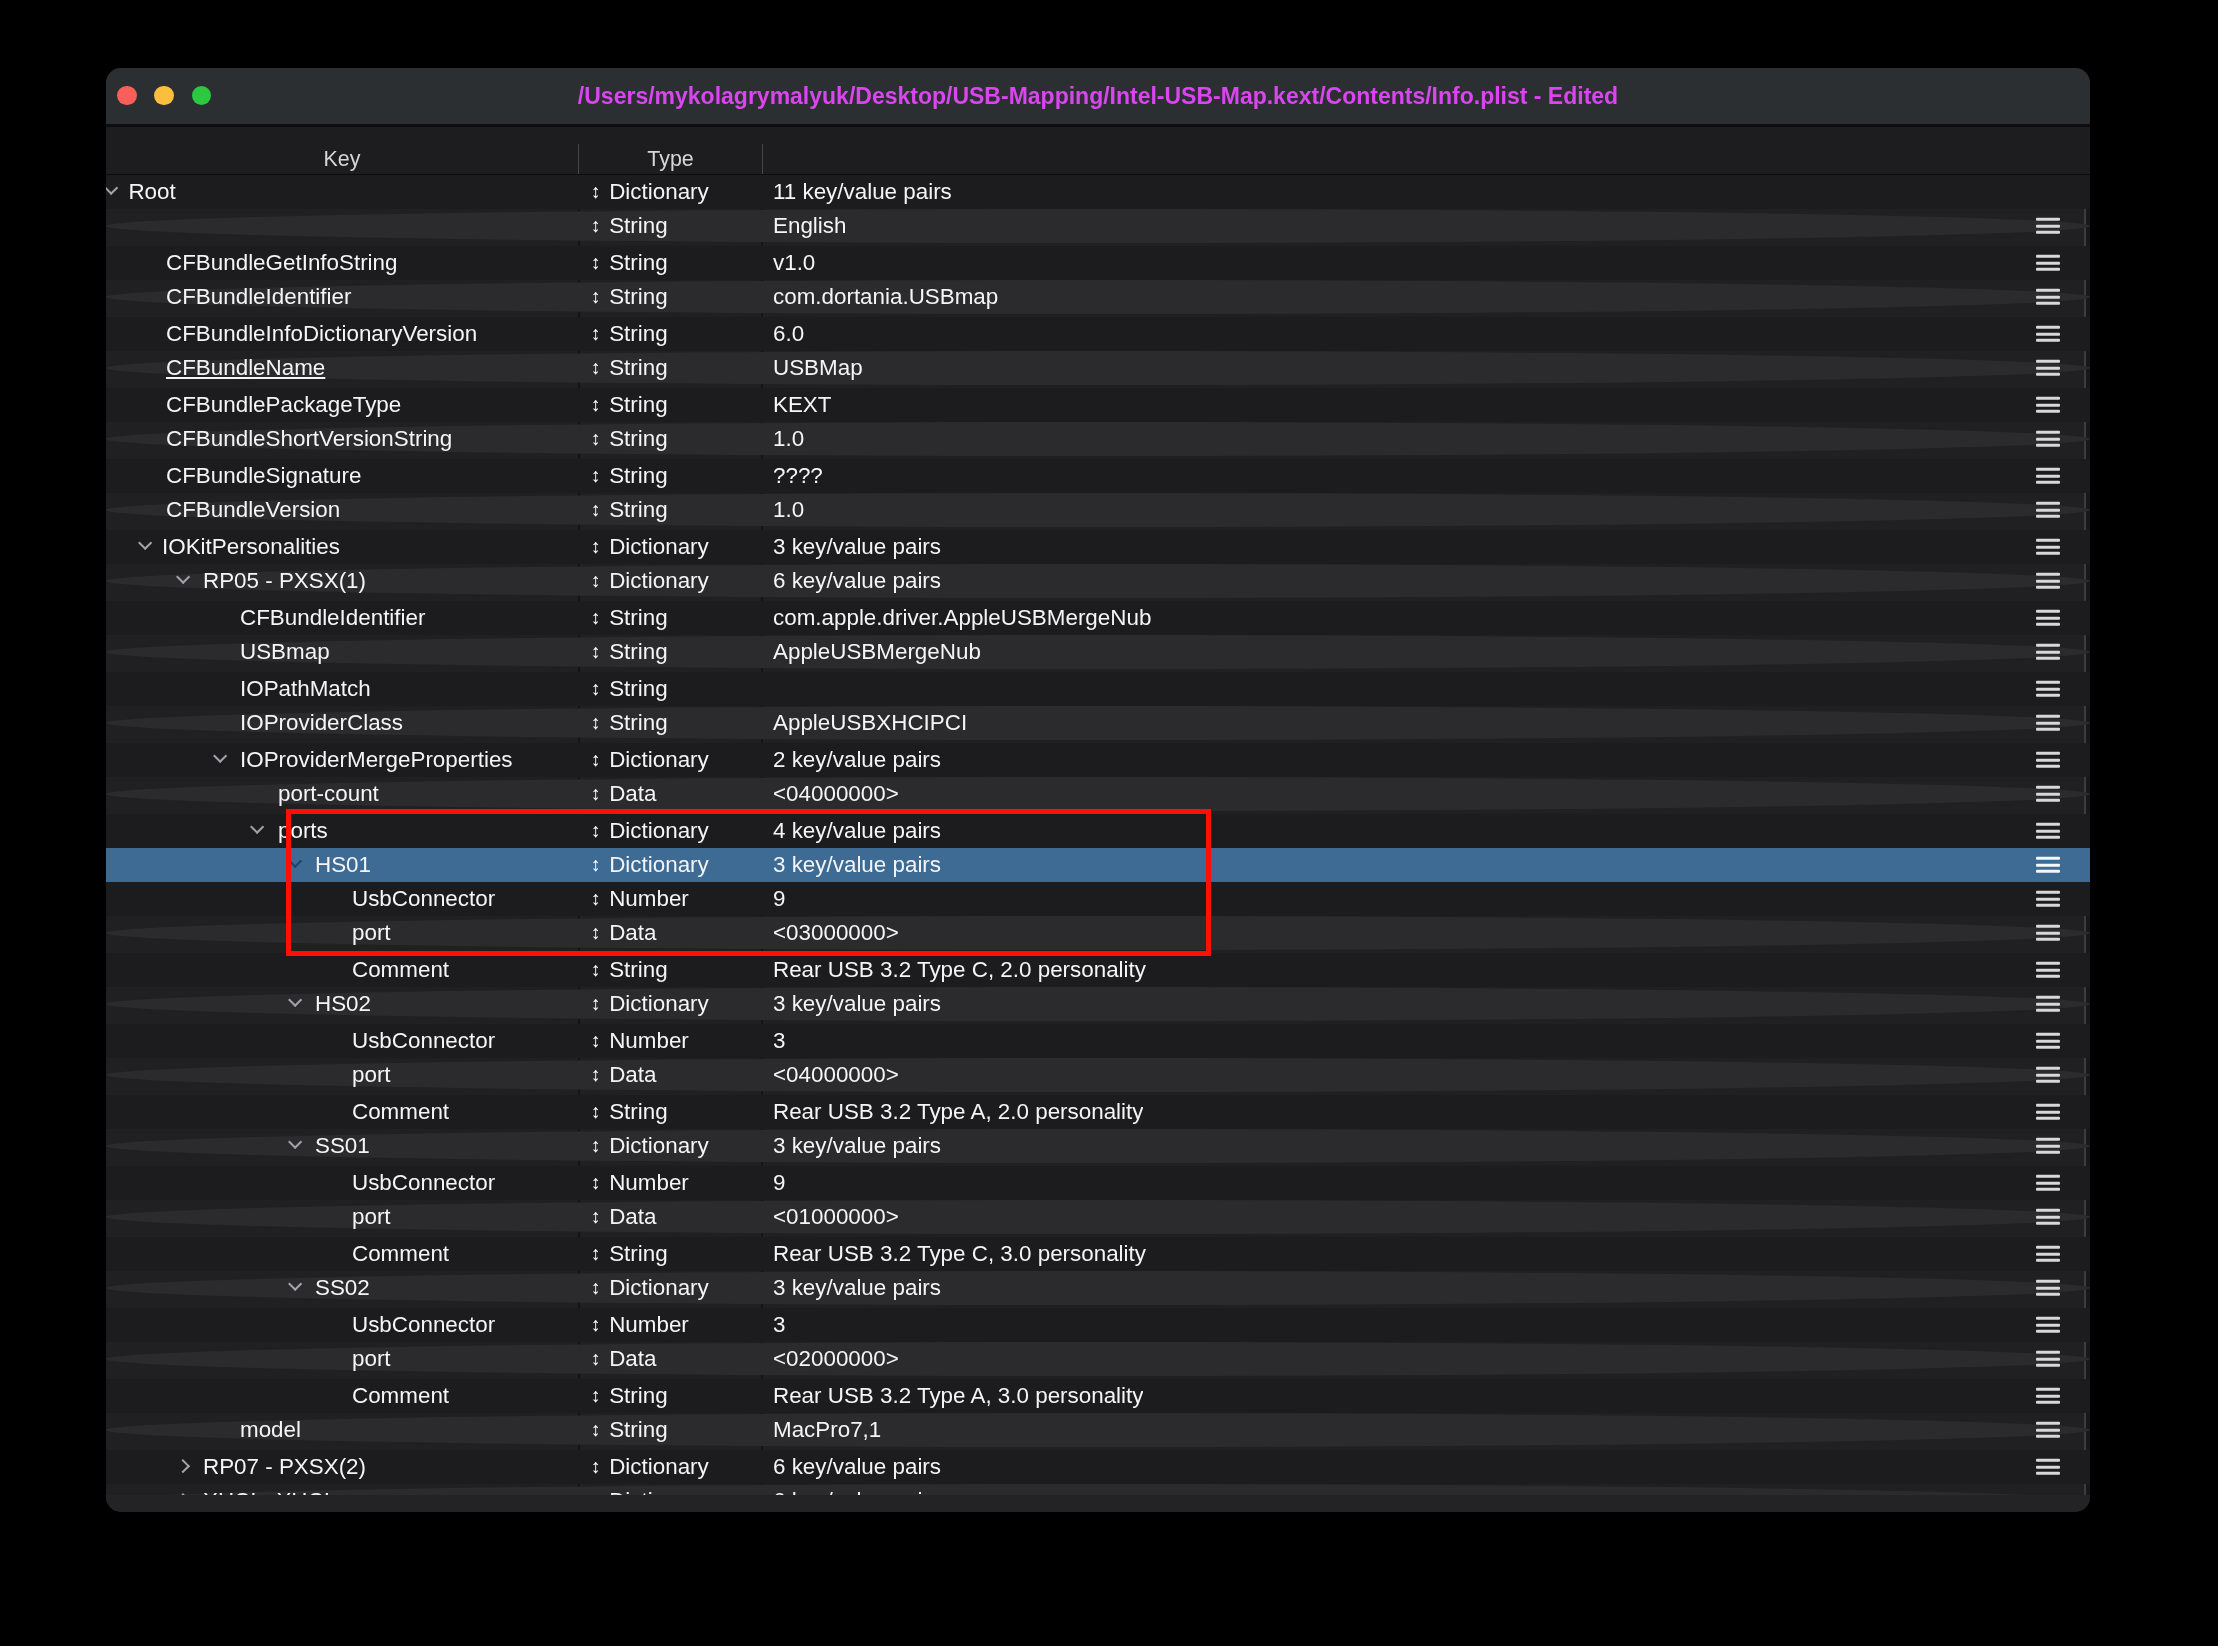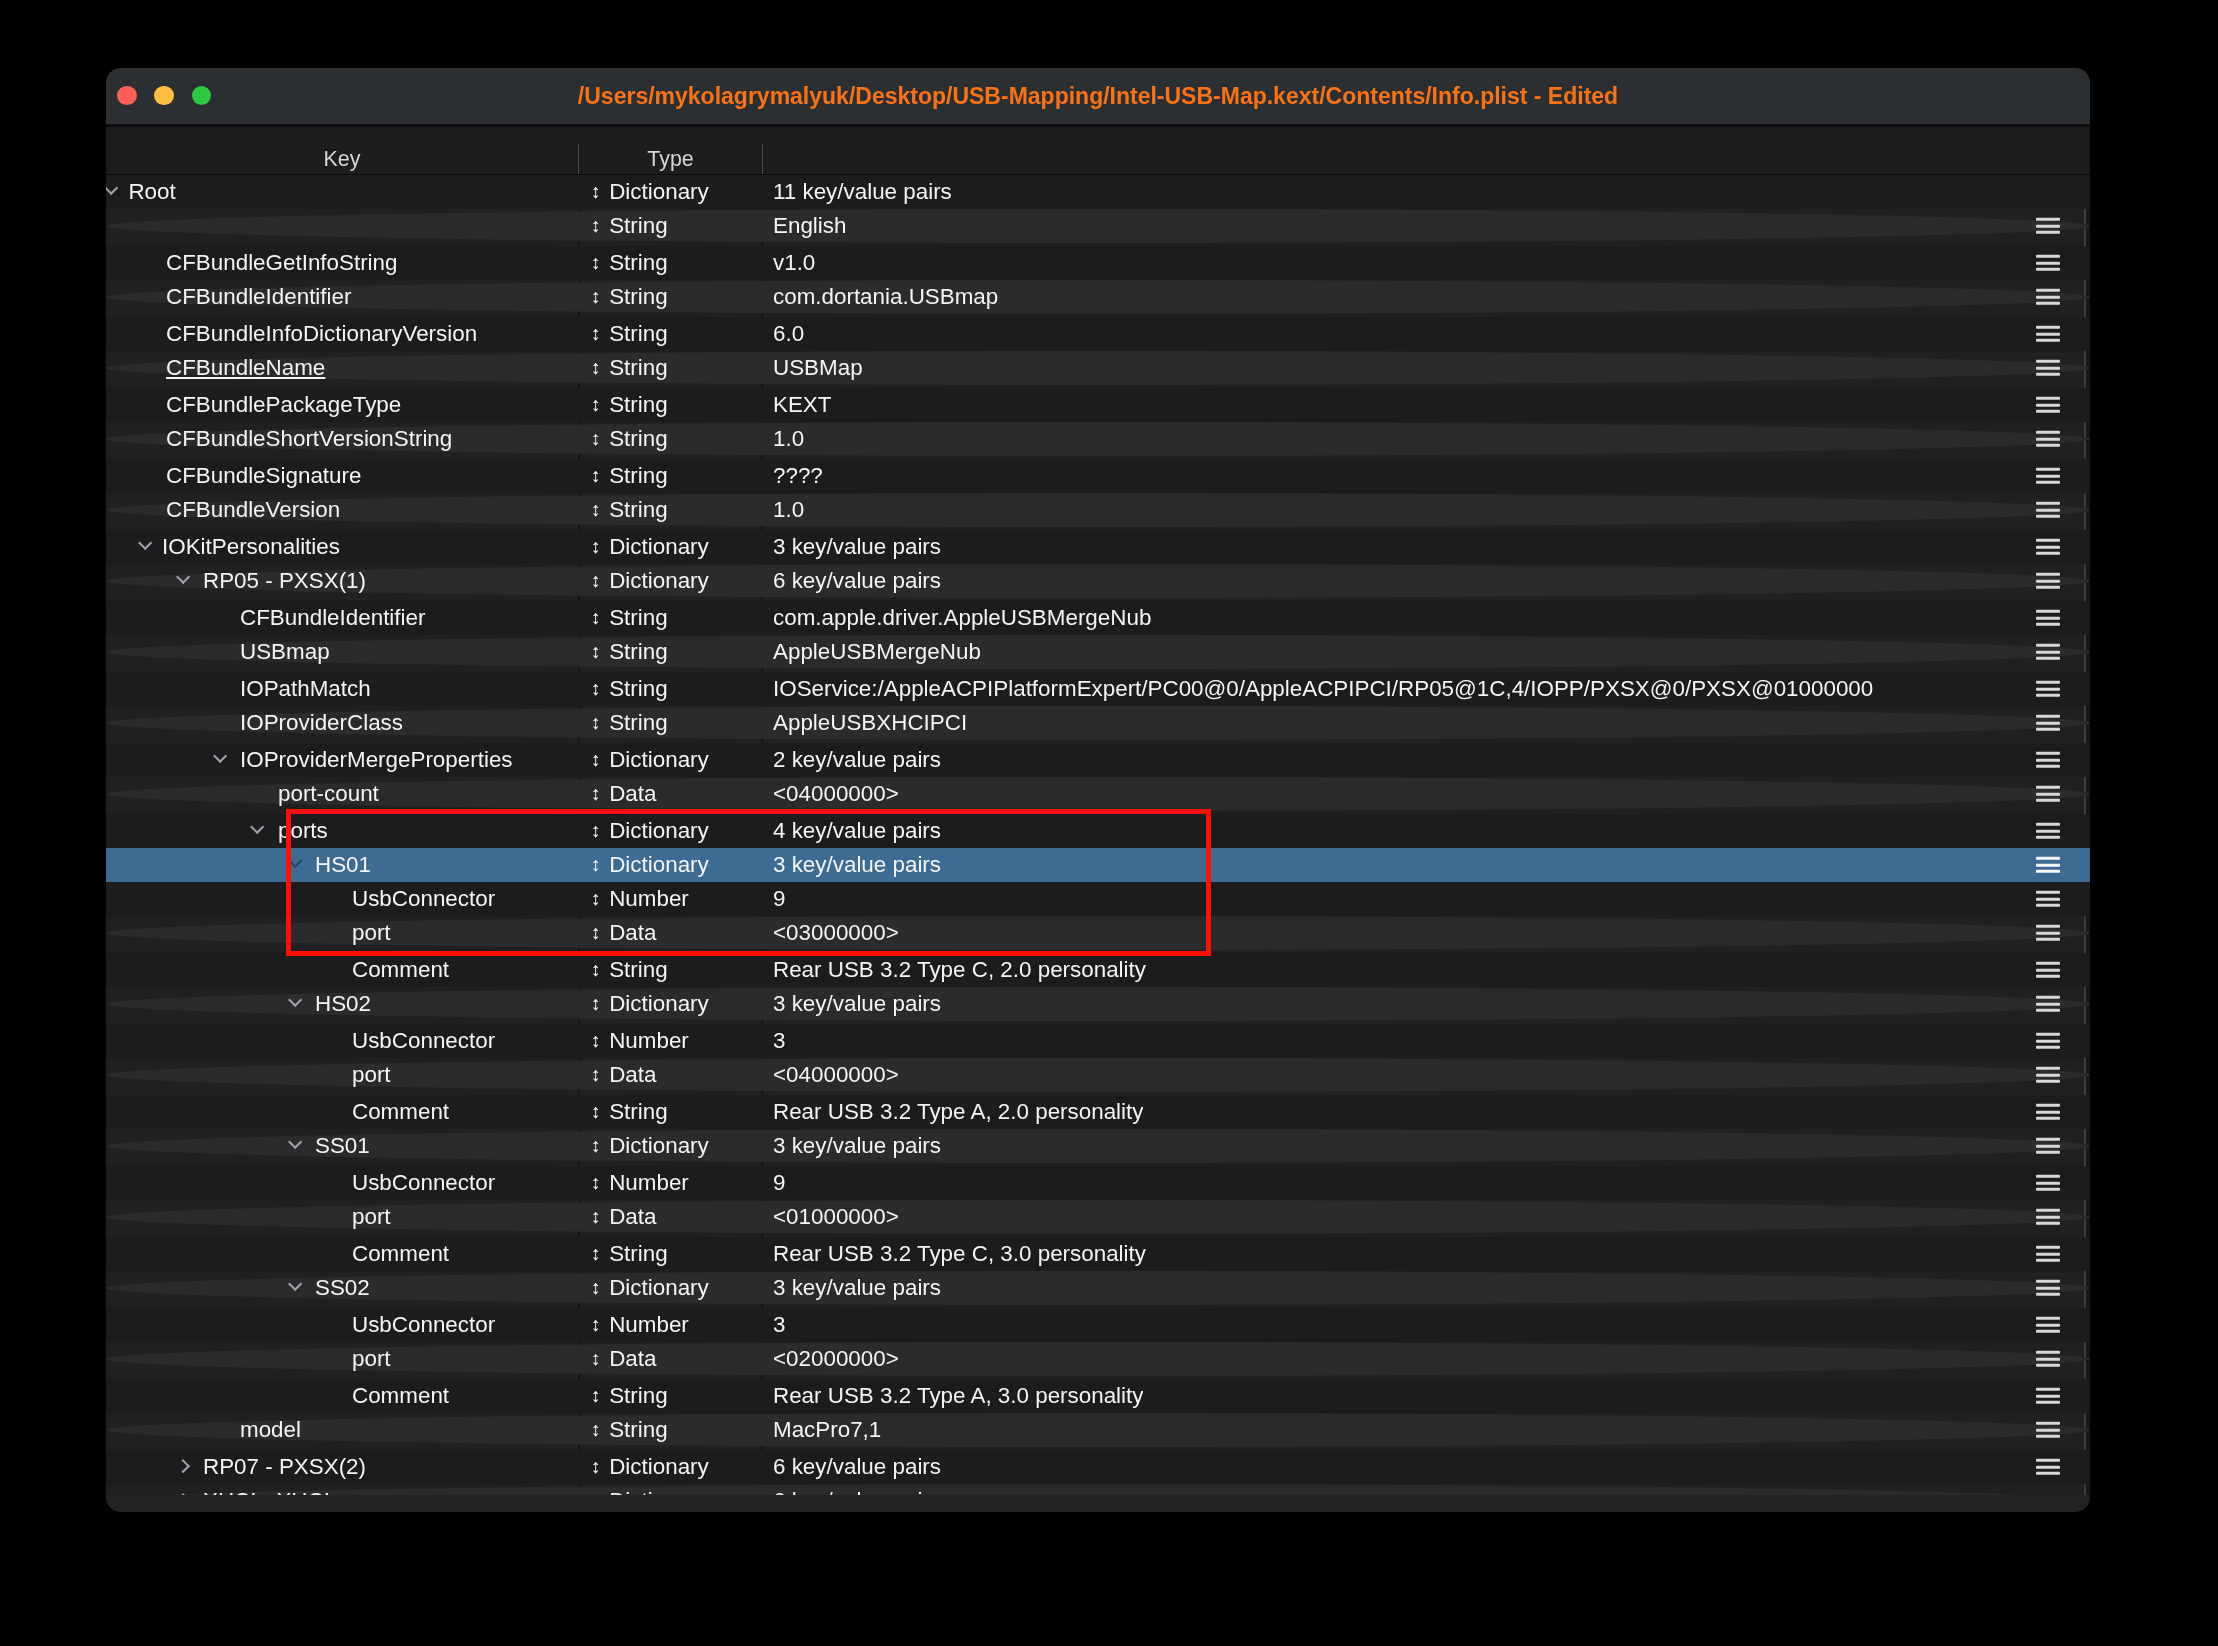--- a/index.html
+++ b/index.html
@@ -11,21 +11,21 @@
           box-shadow:0 18.6px 56px rgba(0,0,0,.7);}
 
   
   .titlebar{position:absolute;left:0;top:0;width:100%;height:56px;background:#2c2f31;}
   .lights{position:absolute;left:11.2px;top:17.7px;display:flex;gap:17.7px;}
   .light{width:19.6px;height:19.6px;border-radius:50%;display:inline-block;}
   .light.red{background:#f75f58;}
   .light.yellow{background:#fbbe3f;}
   .light.green{background:#2bc840;}
   .title{position:absolute;left:0;right:0;top:0;height:44px;line-height:56px;
-         text-align:center;color:#f97316;font-size:23px;font-weight:bold;
+         text-align:center;color:#d946ef;font-size:23px;font-weight:bold;
          white-space:nowrap;overflow:hidden;border-radius:9px;}
 
   .titlesep{position:absolute;left:0;top:56px;width:100%;height:2.8px;background:#0d0d0e;}
 
   
   .header{position:absolute;left:0;top:59px;width:100%;height:48px;background:#1d1d1f;
           display:flex;border-bottom:0.9px solid #0b0b0c;box-sizing:border-box;}
   .hcol{display:flex;align-items:center;justify-content:center;color:#d6d6d8;
         font-size:21.4px;font-weight:500;box-sizing:border-box;margin-top:17px;}
   .hcol.key{width:473px;border-right:0.9px solid #48484b;}
@@ -228,21 +228,20 @@
         </span><span class="cell-value">AppleUSBMergeNub</span><span class="handle">
           <i></i>
           <i></i>
           <i></i>
         </span></div><div class="row dark">
         <span class="cell-key" style="left: 134px;">IOPathMatch</span>
         <span class="cell-type">
           <span class="updown">↕</span>
           <span>String</span>
         </span>
-        <span class="cell-value">IOService:/AppleACPIPlatformExpert/PC00@0/AppleACPIPCI/RP05@1C,4/IOPP/PXSX@0/PXSX@01000000</span>
         <span class="handle">
           <i></i>
           <i></i>
           <i></i>
         </span>
       </div><div class="row light"><span class="cell-key" style="left: 134px;">IOProviderClass</span><span class="cell-type">
           <span class="updown">↕</span>
           <span>String</span>
         </span><span class="cell-value">AppleUSBXHCIPCI</span><span class="handle">
           <i></i>

